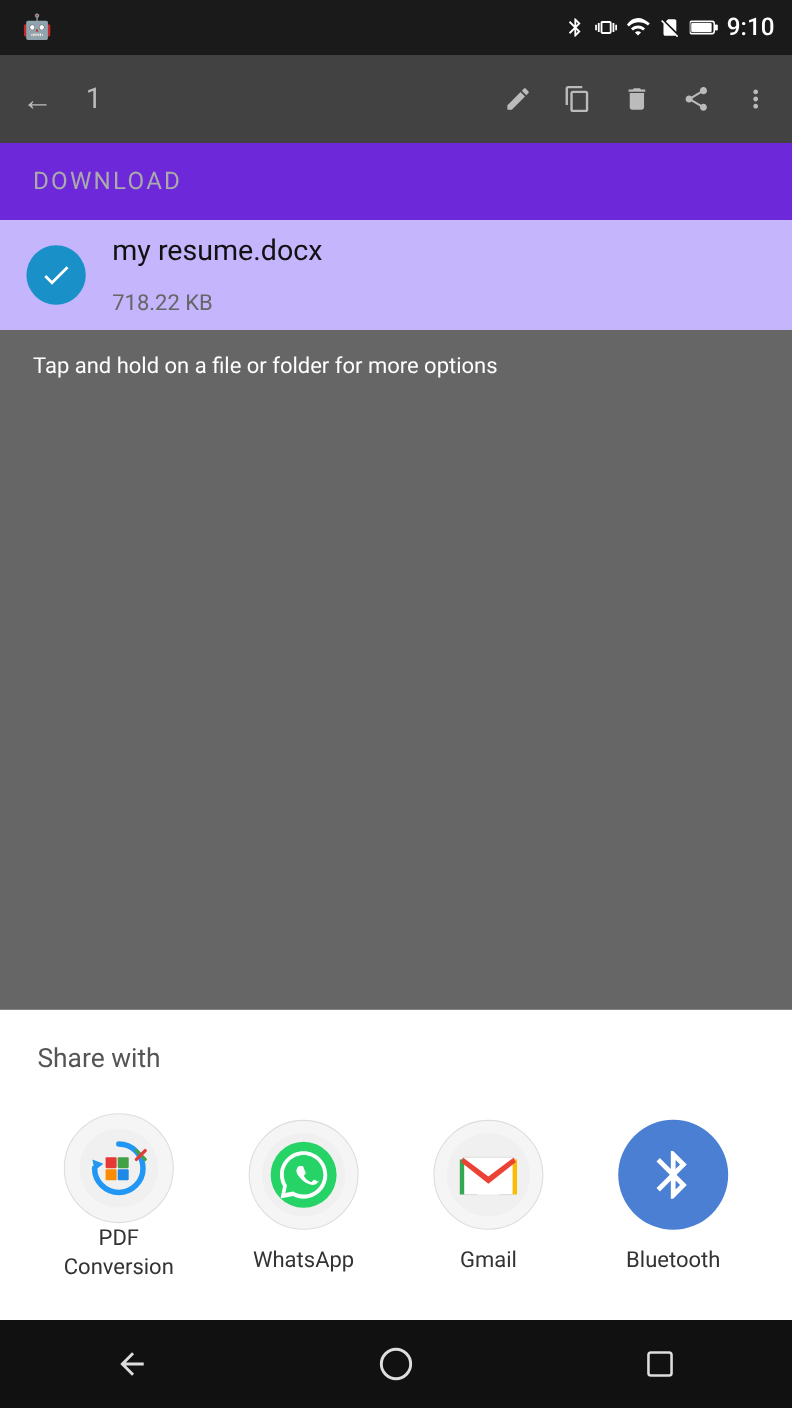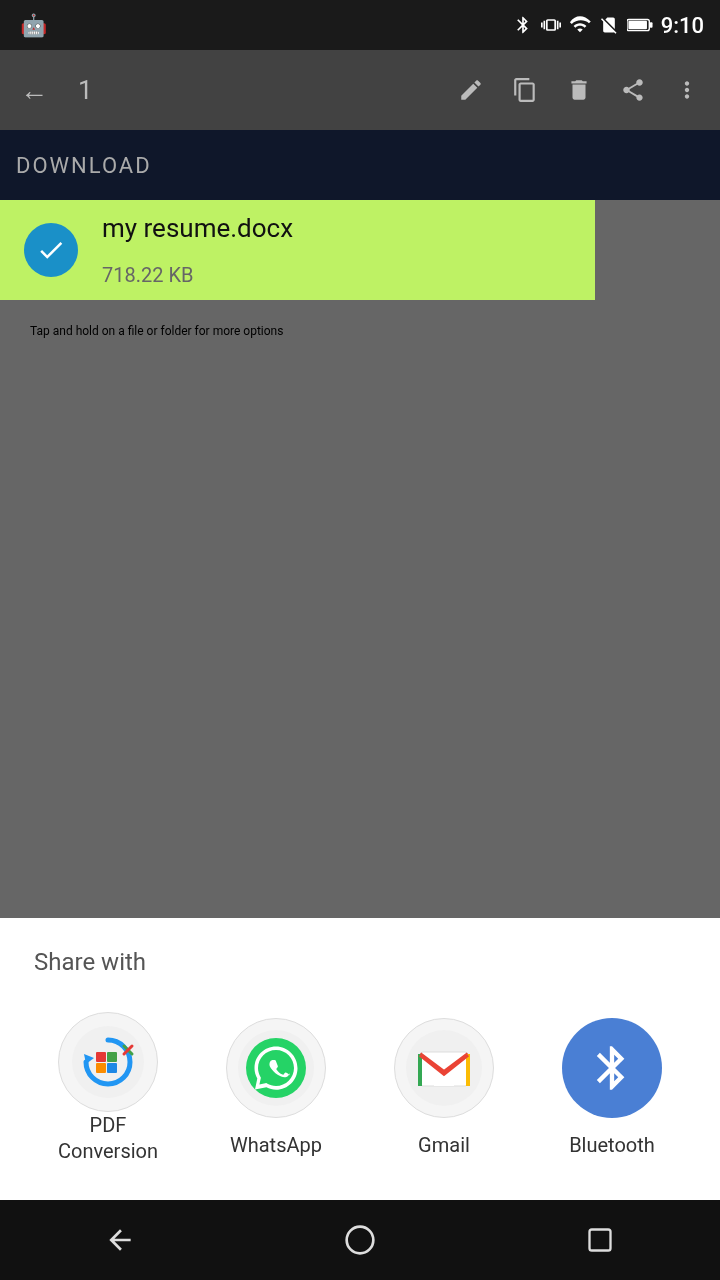--- a/index.html
+++ b/index.html
@@ -59,36 +59,36 @@
     .toolbar-actions {
       display: flex;
       gap: 28px;
       align-items: center;
     }
 
     
     .download-header {
       width: 720px;
       height: 70px;
-      background: #0f172a;
-      display: flex;
-      align-items: center;
-      padding: 0 16px;
+      background: #6d28d9;
+      display: flex;
+      align-items: center;
+      padding: 0 30px;
     }
     .download-label {
       color: #aaa;
       font-size: 22px;
       letter-spacing: 2px;
     }
 
     
     .file-item {
-      width: 595px;
+      width: 720px;
       height: 100px;
-      background: #bef264;
+      background: #c4b5fd;
       display: flex;
       align-items: center;
       padding: 0 24px;
       gap: 24px;
     }
     .file-checkbox {
       width: 54px;
       height: 54px;
       background: #1a90c8;
       border-radius: 50%;
@@ -110,22 +110,22 @@
       margin-top: 20px;
     }
 
     
     .hint-area {
       width: 720px;
       background: #666;
       padding: 20px 30px;
     }
     .hint-text {
-      color: #000000;
-      font-size: 12px;
+      color: #ffffff;
+      font-size: 20px;
     }
 
     
     .share-sheet {
       position: absolute;
       bottom: 80px;
       left: 0;
       width: 720px;
       background: #fff;
       padding: 30px 24px 36px 24px;

